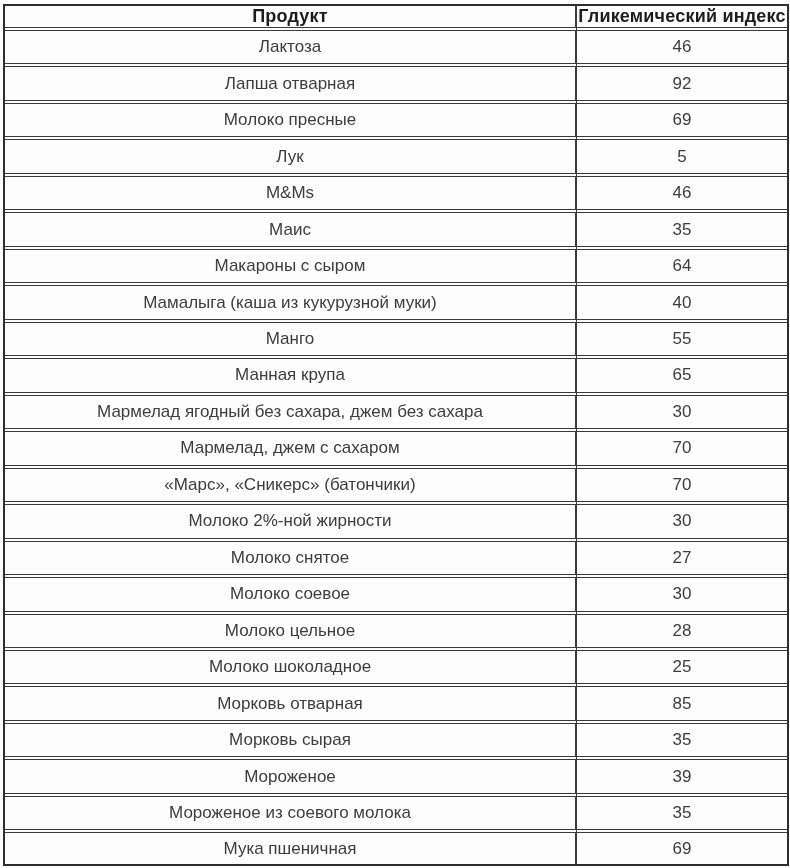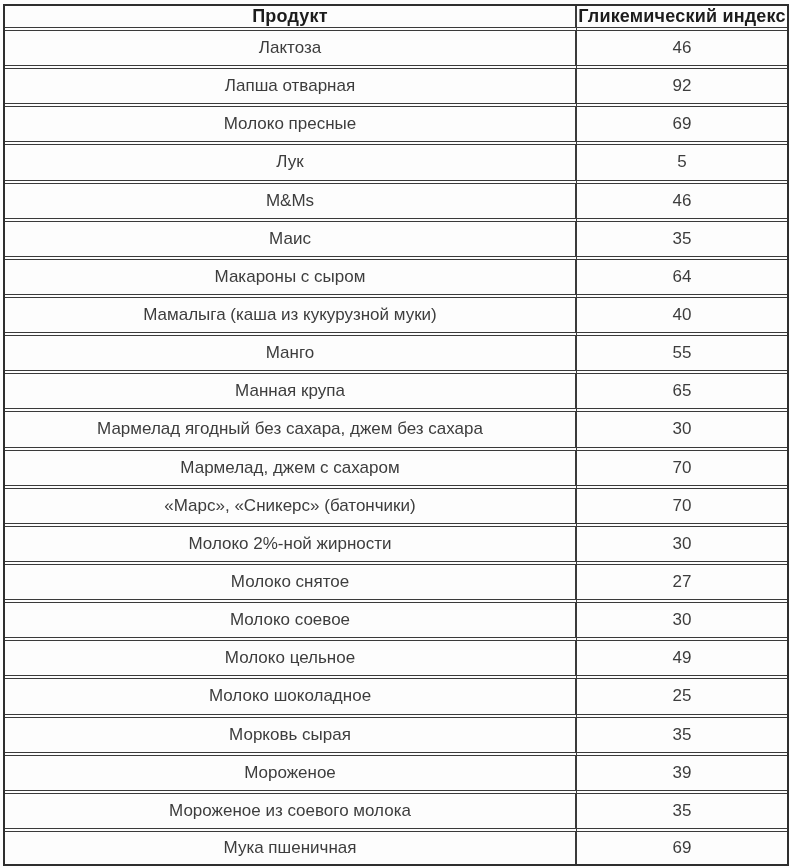--- a/index.html
+++ b/index.html
@@ -151,28 +151,32 @@
     <td class="cell-value">27</td>
   </tr>
 
   <tr>
     <td class="cell-product">Молоко соевое</td>
     <td class="cell-value">30</td>
   </tr>
 
   <tr>
     <td class="cell-product">Молоко цельное</td>
-    <td class="cell-value">49</td>
+    <td class="cell-value">28</td>
   </tr>
 
   <tr>
     <td class="cell-product">Молоко шоколадное</td>
     <td class="cell-value">25</td>
   </tr>
 
+  <tr>
+    <td class="cell-product">Морковь отварная</td>
+    <td class="cell-value">85</td>
+  </tr>
 
   <tr>
     <td class="cell-product">Морковь сырая</td>
     <td class="cell-value">35</td>
   </tr>
 
   <tr>
     <td class="cell-product">Мороженое</td>
     <td class="cell-value">39</td>
   </tr>

